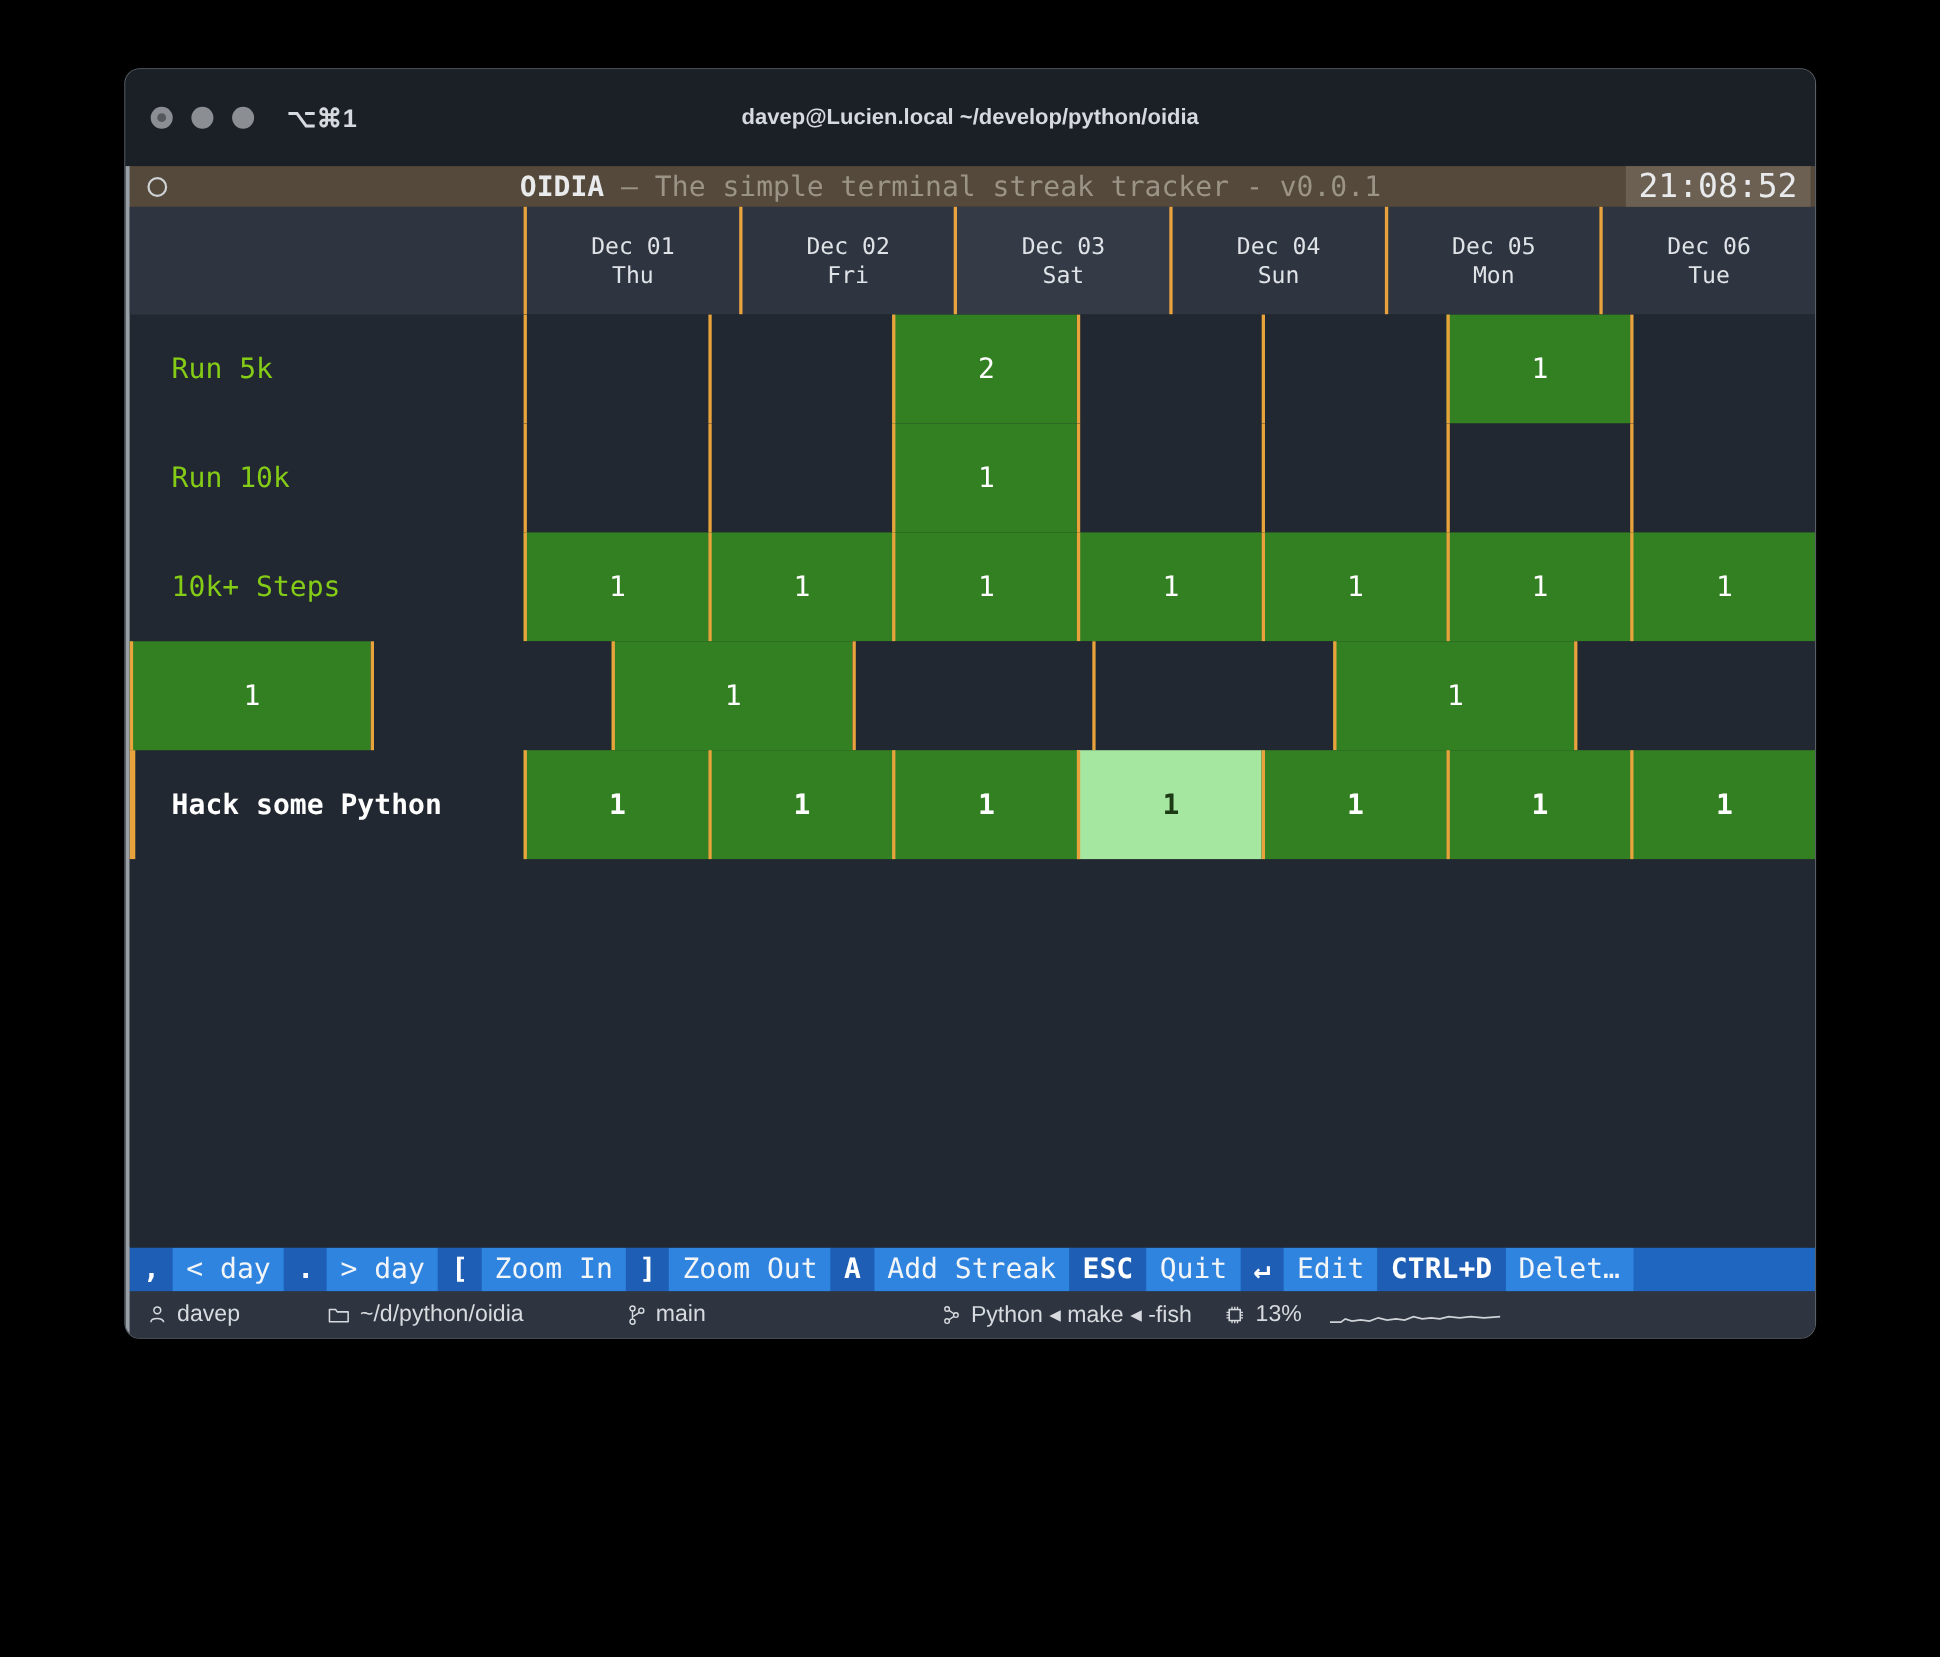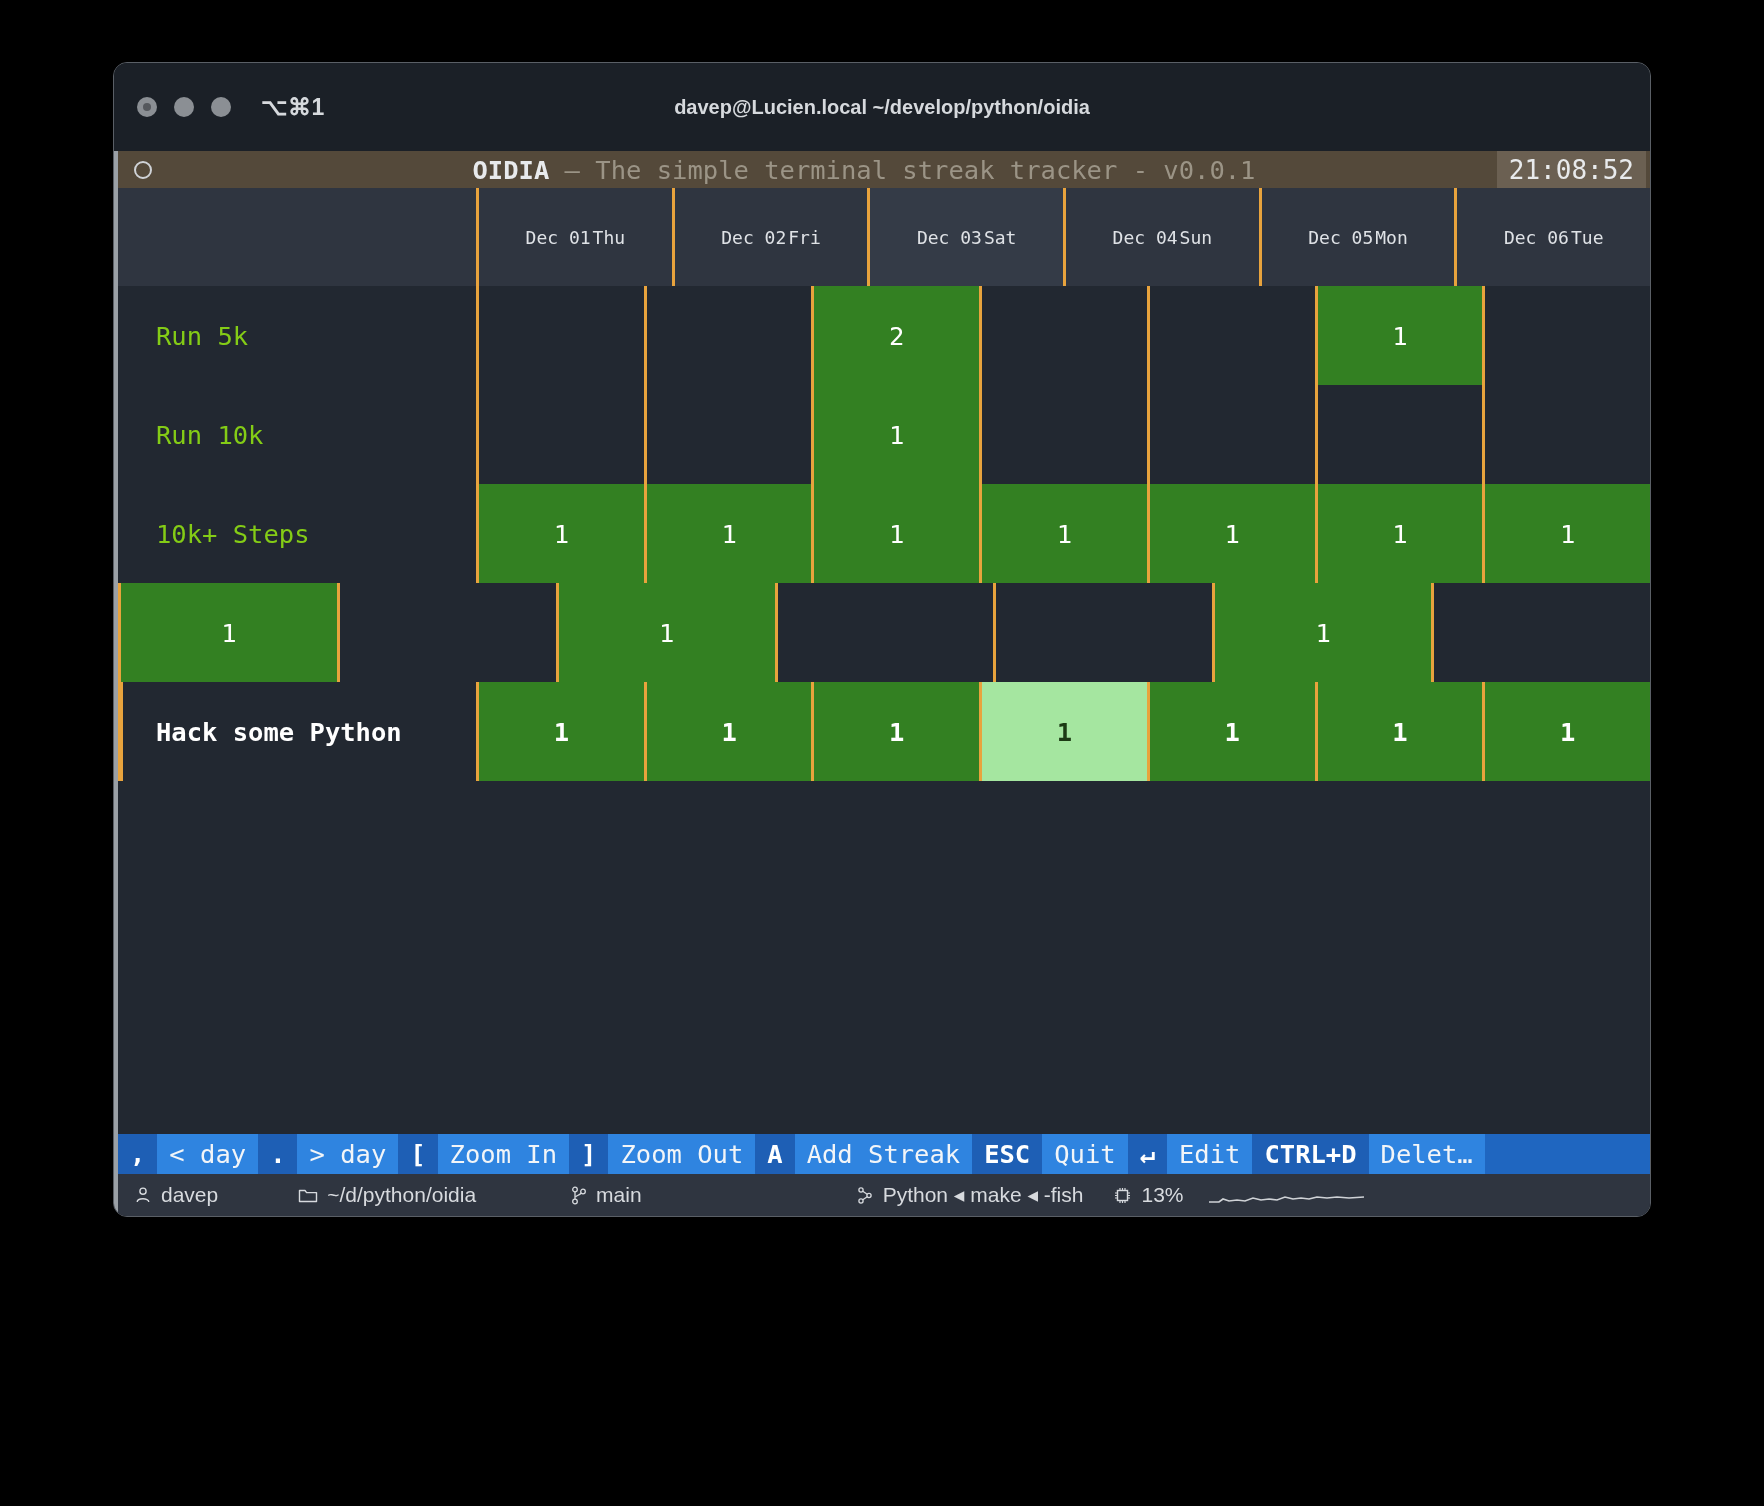--- a/index.html
+++ b/index.html
@@ -93,42 +93,42 @@
   .appheader .htitle b { color: #e8eaec; font-weight: 700; }
   .appheader .htitle span { color: #9b9486; font-weight: 400; }
   .appheader .clock {
     position: absolute;
     right: 4px; top: 0;
     height: 100%;
     background: #6b6052;
     color: #e8eaec;
     display: flex; align-items: center;
     padding: 0 12px;
-    font-size: 26px;
+    font-size: 30px;
   }
 
   
   .dateheader {
     display: flex;
     height: 98px;
     flex: 0 0 auto;
     background: #2f3540;
   }
   .dh-corner {
     width: 358px;
     flex: 0 0 358px;
     background: #2f3540;
   }
   .dh-cell {
     flex: 1 1 0;
     position: relative;
     color: #dfe2e6;
-    font-size: 18px;
-    display: flex;
-    flex-direction: row;
+    font-size: 21px;
+    display: flex;
+    flex-direction: column;
     align-items: center;
     justify-content: center;
     gap: 2px;
     border-left: 3px solid #e8a33d;
   }
   .dh-cell.hl { background: #343b47; }
   .dh-cell .d1 { letter-spacing: 0px; }
   .dh-cell .d2 { letter-spacing: 0px; }
 
   

